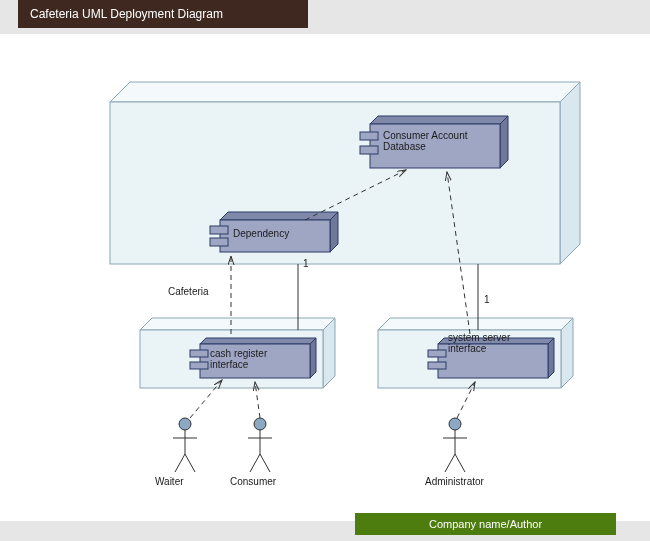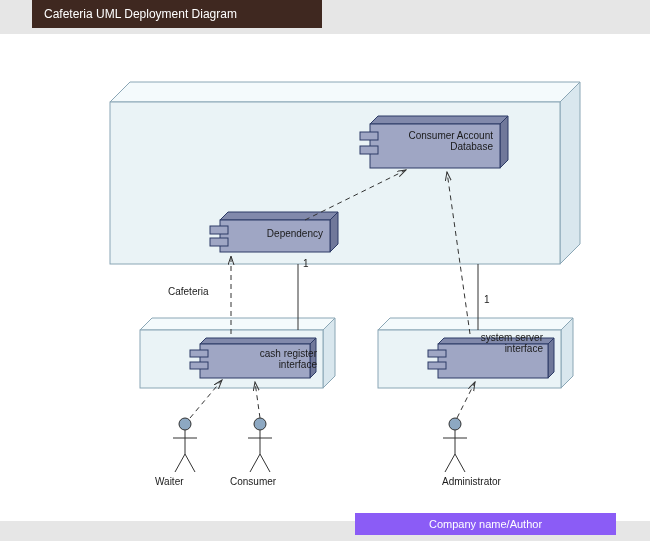--- a/index.html
+++ b/index.html
@@ -1,24 +1,24 @@
 <!DOCTYPE html>
 <html><head>
 <meta charset="utf-8">
 <style>
   html,body{margin:0;padding:0;width:650px;height:541px;background:#fff;font-family:Arial,Helvetica,sans-serif;overflow:hidden}
   .page{position:relative;width:650px;height:541px}
   .topbar{position:absolute;left:0;top:0;width:650px;height:34px;background:#e6e6e6}
-  .titlebar{position:absolute;left:32px;top:0;width:290px;height:28px;background:#3f2820;color:#fff;font-size:12px;line-height:28px;padding:0 12px;box-sizing:border-box}
+  .titlebar{position:absolute;left:18px;top:0;width:290px;height:28px;background:#3f2820;color:#fff;font-size:12px;line-height:28px;padding:0 12px;box-sizing:border-box}
   .footerband{position:absolute;left:0;top:521px;width:650px;height:20px;background:#e6e6e6}
-  .footer{position:absolute;left:355px;top:513px;width:261px;height:22px;background:#8b5cf6;color:#fff;font-size:11px;line-height:22px;text-align:center}
+  .footer{position:absolute;left:355px;top:513px;width:261px;height:22px;background:#4d7c0f;color:#fff;font-size:11px;line-height:22px;text-align:center}
   .canvas{position:absolute;left:0;top:34px;width:650px;height:479px}
   .canvas svg{position:absolute;left:0;top:0}
   .lbl{position:absolute;font-size:10px;color:#1a1a1a;white-space:nowrap}
-  .clabel{position:absolute;font-size:10px;color:#1a1a1a;text-align:right}
+  .clabel{position:absolute;font-size:10px;color:#1a1a1a;text-align:left}
   .actorlbl{position:absolute;font-size:10px;color:#1a1a1a;width:60px;}
 </style>
 </head>
 <body>
 
 <div class="page">
   <div class="topbar"></div>
   <div class="titlebar">Cafeteria UML Deployment Diagram</div>
   <div class="footerband"></div>
   <div class="footer">Company name/Author</div>
@@ -116,24 +116,24 @@
         <line x1="455" y1="420" x2="465" y2="438" stroke="#333"></line>
       </g>
 
       <path d="M190,384 L222,346" stroke="#333" stroke-width="1" stroke-dasharray="5,4" fill="none" marker-end="url(#arrowOpen)"></path>
       <path d="M260,384 L255,348" stroke="#333" stroke-width="1" stroke-dasharray="5,4" fill="none" marker-end="url(#arrowOpen)"></path>
       <path d="M457,384 L475,348" stroke="#333" stroke-width="1" stroke-dasharray="5,4" fill="none" marker-end="url(#arrowOpen)"></path>
     </svg>
 
     <div class="clabel" style="left:383px;top:96px;width:110px">Consumer Account<br>Database</div>
     <div class="clabel" style="left:233px;top:194px;width:90px">Dependency</div>
-    <div class="clabel" style="left:222px;top:314px;width:95px">cash register<br>interface</div>
+    <div class="clabel" style="left:210px;top:314px;width:95px">cash register<br>interface</div>
     <div class="clabel" style="left:448px;top:298px;width:95px">system server<br>interface</div>
 
     <div class="lbl" style="left:168px;top:252px">Cafeteria</div>
     <div class="lbl" style="left:303px;top:224px">1</div>
     <div class="lbl" style="left:484px;top:260px">1</div>
 
     <div class="actorlbl" style="left:155px;top:442px">Waiter</div>
     <div class="actorlbl" style="left:230px;top:442px">Consumer</div>
-    <div class="actorlbl" style="left:442px;top:442px">Administrator</div>
+    <div class="actorlbl" style="left:425px;top:442px">Administrator</div>
   </div>
 </div>
 
 </body></html>

